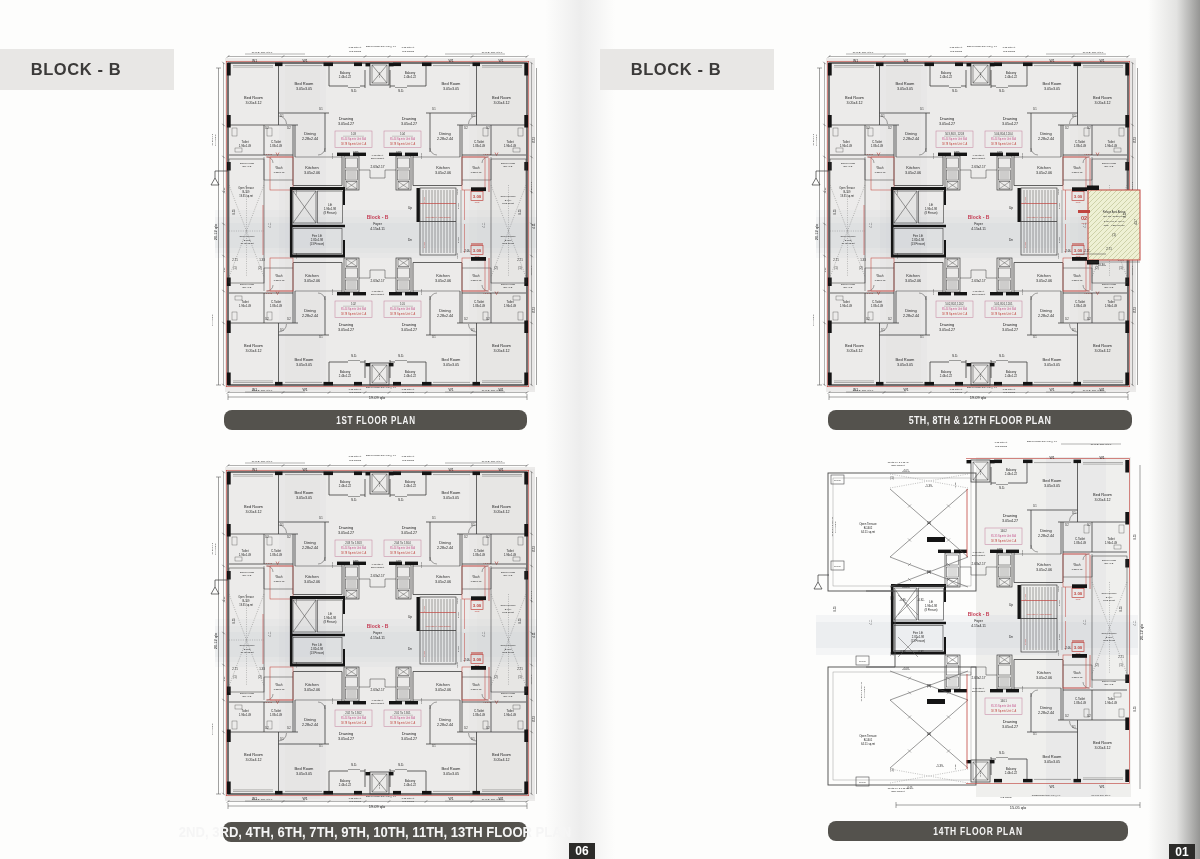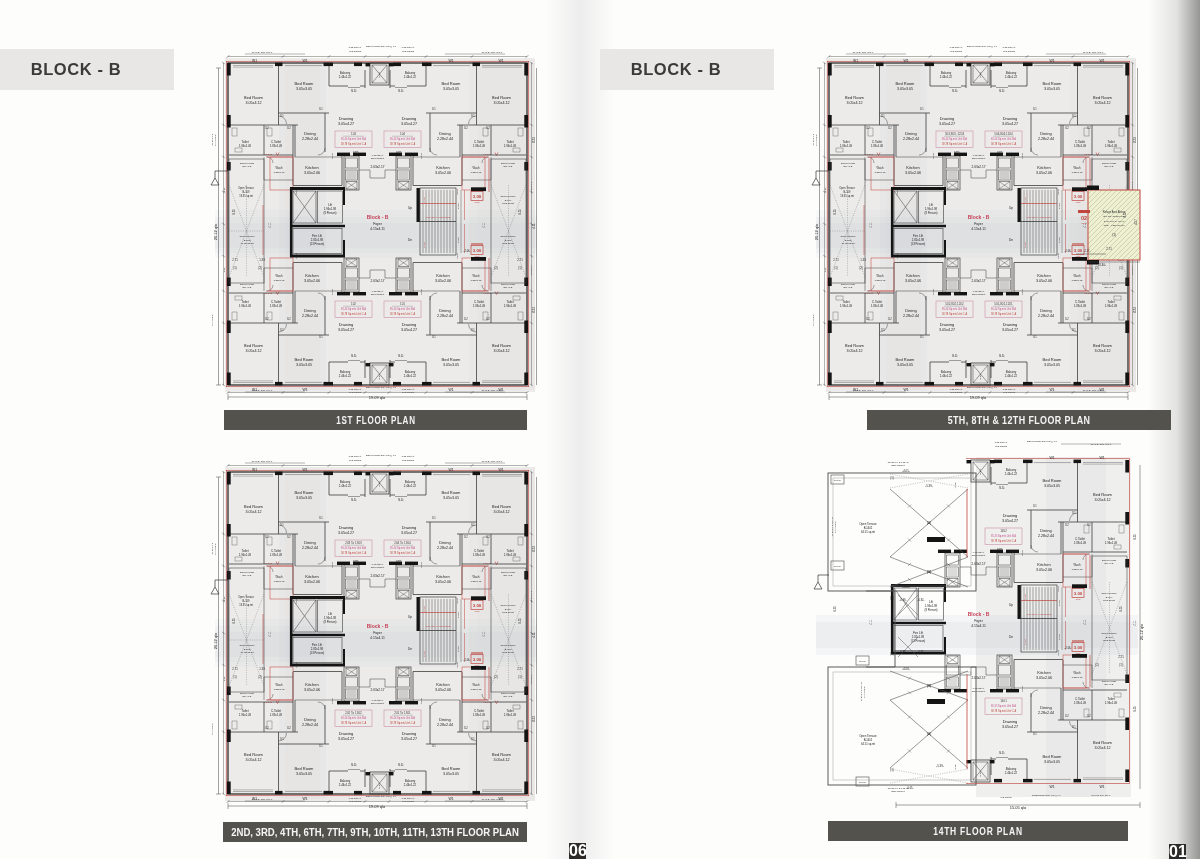--- a/index.html
+++ b/index.html
@@ -1,23 +1,23 @@
 <!DOCTYPE html>
 <html><head><meta charset="utf-8"><style>
 html,body{margin:0;padding:0;}
 body{width:1200px;height:859px;position:relative;overflow:hidden;
  background:#fdfdfc;font-family:"Liberation Sans",sans-serif;}
 .hdr{position:absolute;width:174px;height:41px;background:#e8e7e5;color:#3b3a39;
  font-size:16.5px;font-weight:bold;letter-spacing:0.6px;line-height:41px;text-align:center;
  padding-right:22px;box-sizing:border-box;}
-.cap{position:absolute;height:20px;background:#54524d;color:#f5f5f5;font-weight:bold;}
+.cap{position:absolute;height:20px;background:#54524d;color:#f5f5f5;font-weight:bold;border-radius:8px;}
 .cap span{position:absolute;left:50%;top:0;line-height:20px;white-space:nowrap;
  transform-origin:center;}
-.pg{position:absolute;width:17px;height:16px;background:#2c2b29;color:#fff;
- font-size:16px;font-weight:bold;text-align:center;line-height:16px;}
+.pg{position:absolute;width:26px;height:16px;background:#2c2b29;color:#fff;
+ font-size:12px;font-weight:bold;text-align:center;line-height:16px;}
 </style></head><body>
 <div style="position:absolute;left:1148px;top:0;width:52px;height:859px;
  background:linear-gradient(to right,rgba(170,170,168,0),rgba(165,165,163,0.30) 55%,rgba(120,120,118,0.78));"></div>
 <div style="position:absolute;left:545px;top:0;width:70px;height:859px;
  background:linear-gradient(to right,rgba(200,200,200,0),rgba(195,195,197,0.28) 50%,rgba(200,200,200,0));"></div>
 <div class="hdr" style="left:0;top:49px;">BLOCK - B</div>
 <div class="hdr" style="left:600px;top:49px;">BLOCK - B</div>
 <svg style="position:absolute;left:205px;top:40px;filter:blur(0.3px)" width="340" height="370" viewBox="0 0 340 370" font-family="Liberation Sans, sans-serif">
     <rect x="20" y="18" width="310" height="334" fill="rgba(193,191,188,0.28)"></rect>
     <rect x="74" y="20" width="47" height="330" fill="rgba(185,188,192,0.07)"></rect>
@@ -2139,22 +2139,22 @@
     <text x="246" y="351.2" font-size="3.4" fill="#222" font-weight="normal" text-anchor="middle">W1</text>
     <text x="296" y="21.8" font-size="3.4" fill="#222" font-weight="normal" text-anchor="middle">W1</text>
     <text x="296" y="351.2" font-size="3.4" fill="#222" font-weight="normal" text-anchor="middle">W1</text>
     <path d="M8,152 l4,-7 l4,7 z" fill="none" stroke="#333" stroke-width="0.7"></path>
     <line x1="12" y1="138" x2="12" y2="145" stroke="#333" stroke-width="0.7"></line>
     <line x1="12" y1="138" x2="23" y2="138" stroke="#333" stroke-width="0.7"></line>
   </svg>
 <div class="cap" style="left:224px;top:410px;width:303px;font-size:11px;">
     <span style="transform:translateX(-50%) scaleX(0.73);letter-spacing:1px;">1ST FLOOR PLAN</span>
   </div>
-<div class="cap" style="left:828px;top:410px;width:304px;font-size:11px;margin-left:39px;">
+<div class="cap" style="left:828px;top:410px;width:304px;font-size:11px;">
     <span style="transform:translateX(-50%) scaleX(0.81);letter-spacing:0.5px;">5TH, 8TH &amp; 12TH FLOOR PLAN</span>
   </div>
-<div class="cap" style="left:223px;top:822px;width:304px;font-size:11px;">
+<div class="cap" style="left:223px;top:822px;width:304px;font-size:15px;">
     <span style="transform:translateX(-50%) scaleX(0.87);letter-spacing:0px;">2ND, 3RD, 4TH, 6TH, 7TH, 9TH, 10TH, 11TH, 13TH FLOOR PLAN</span>
   </div>
 <div class="cap" style="left:828px;top:821px;width:300px;font-size:11px;">
     <span style="transform:translateX(-50%) scaleX(0.77);letter-spacing:1px;">14TH FLOOR PLAN</span>
   </div>
 <div class="pg" style="left:569px;top:843px;">06</div>
 <div class="pg" style="left:1169px;top:844px;">01</div>
 </body></html>

